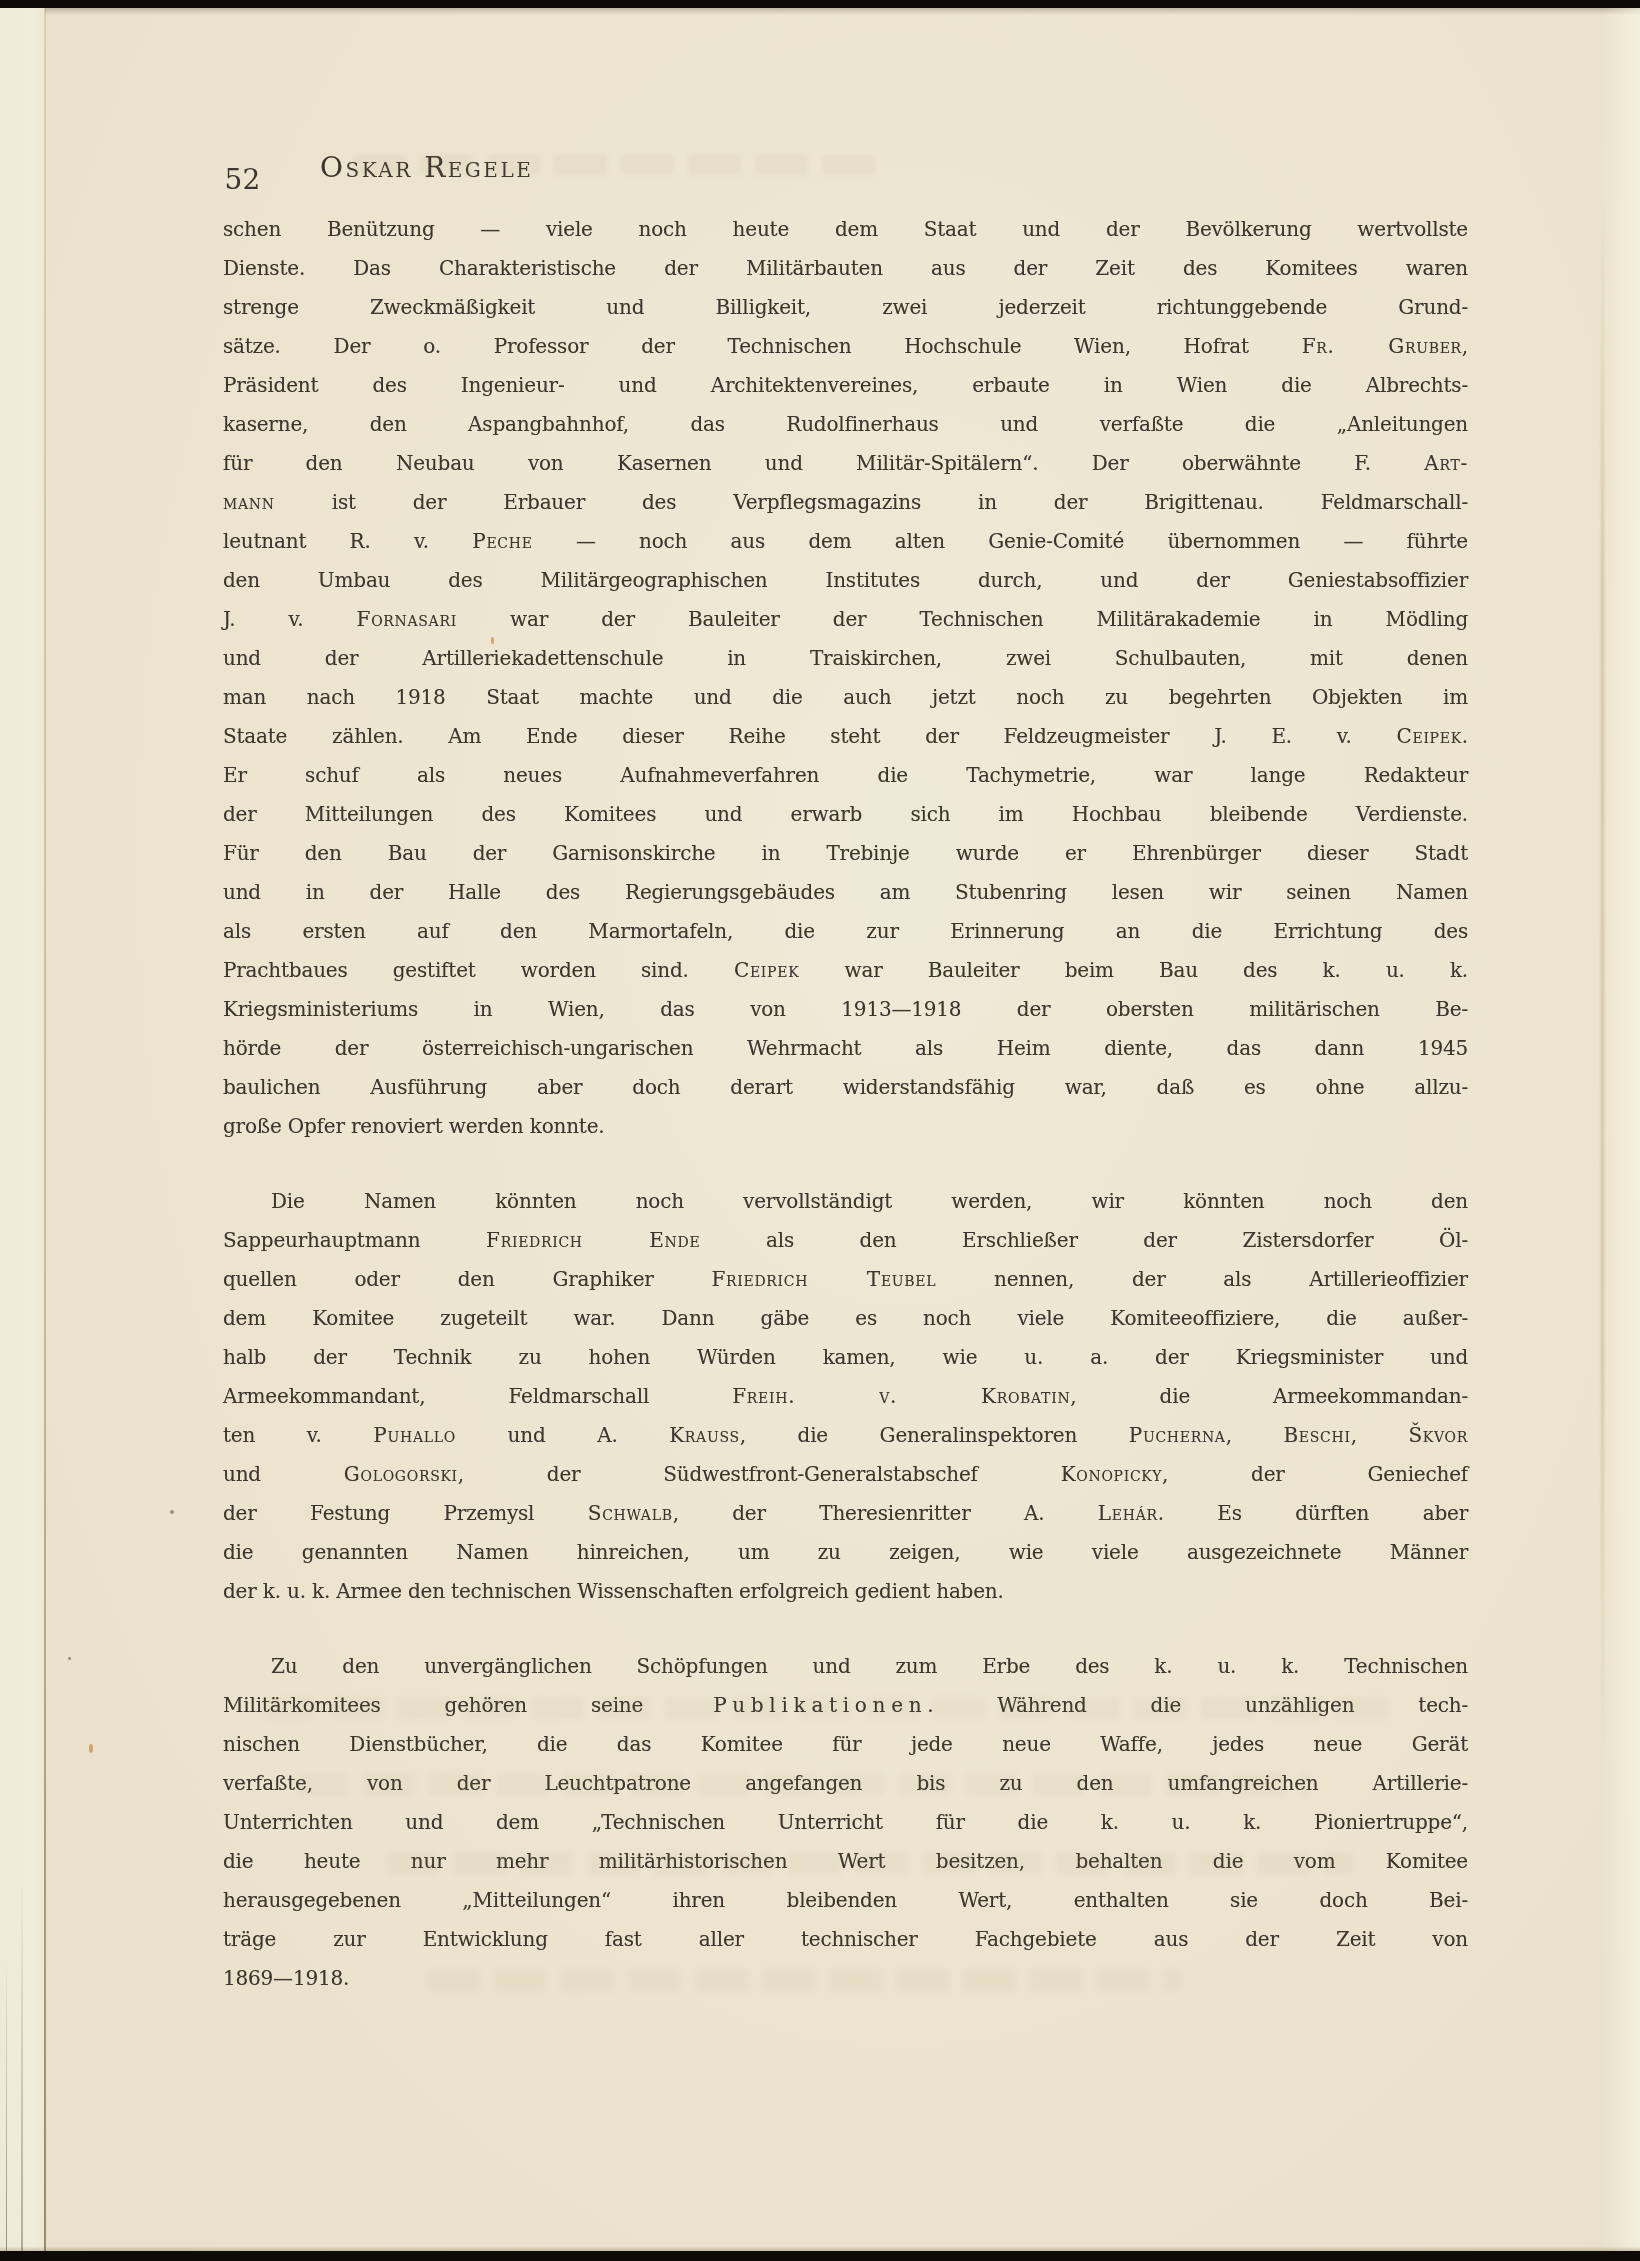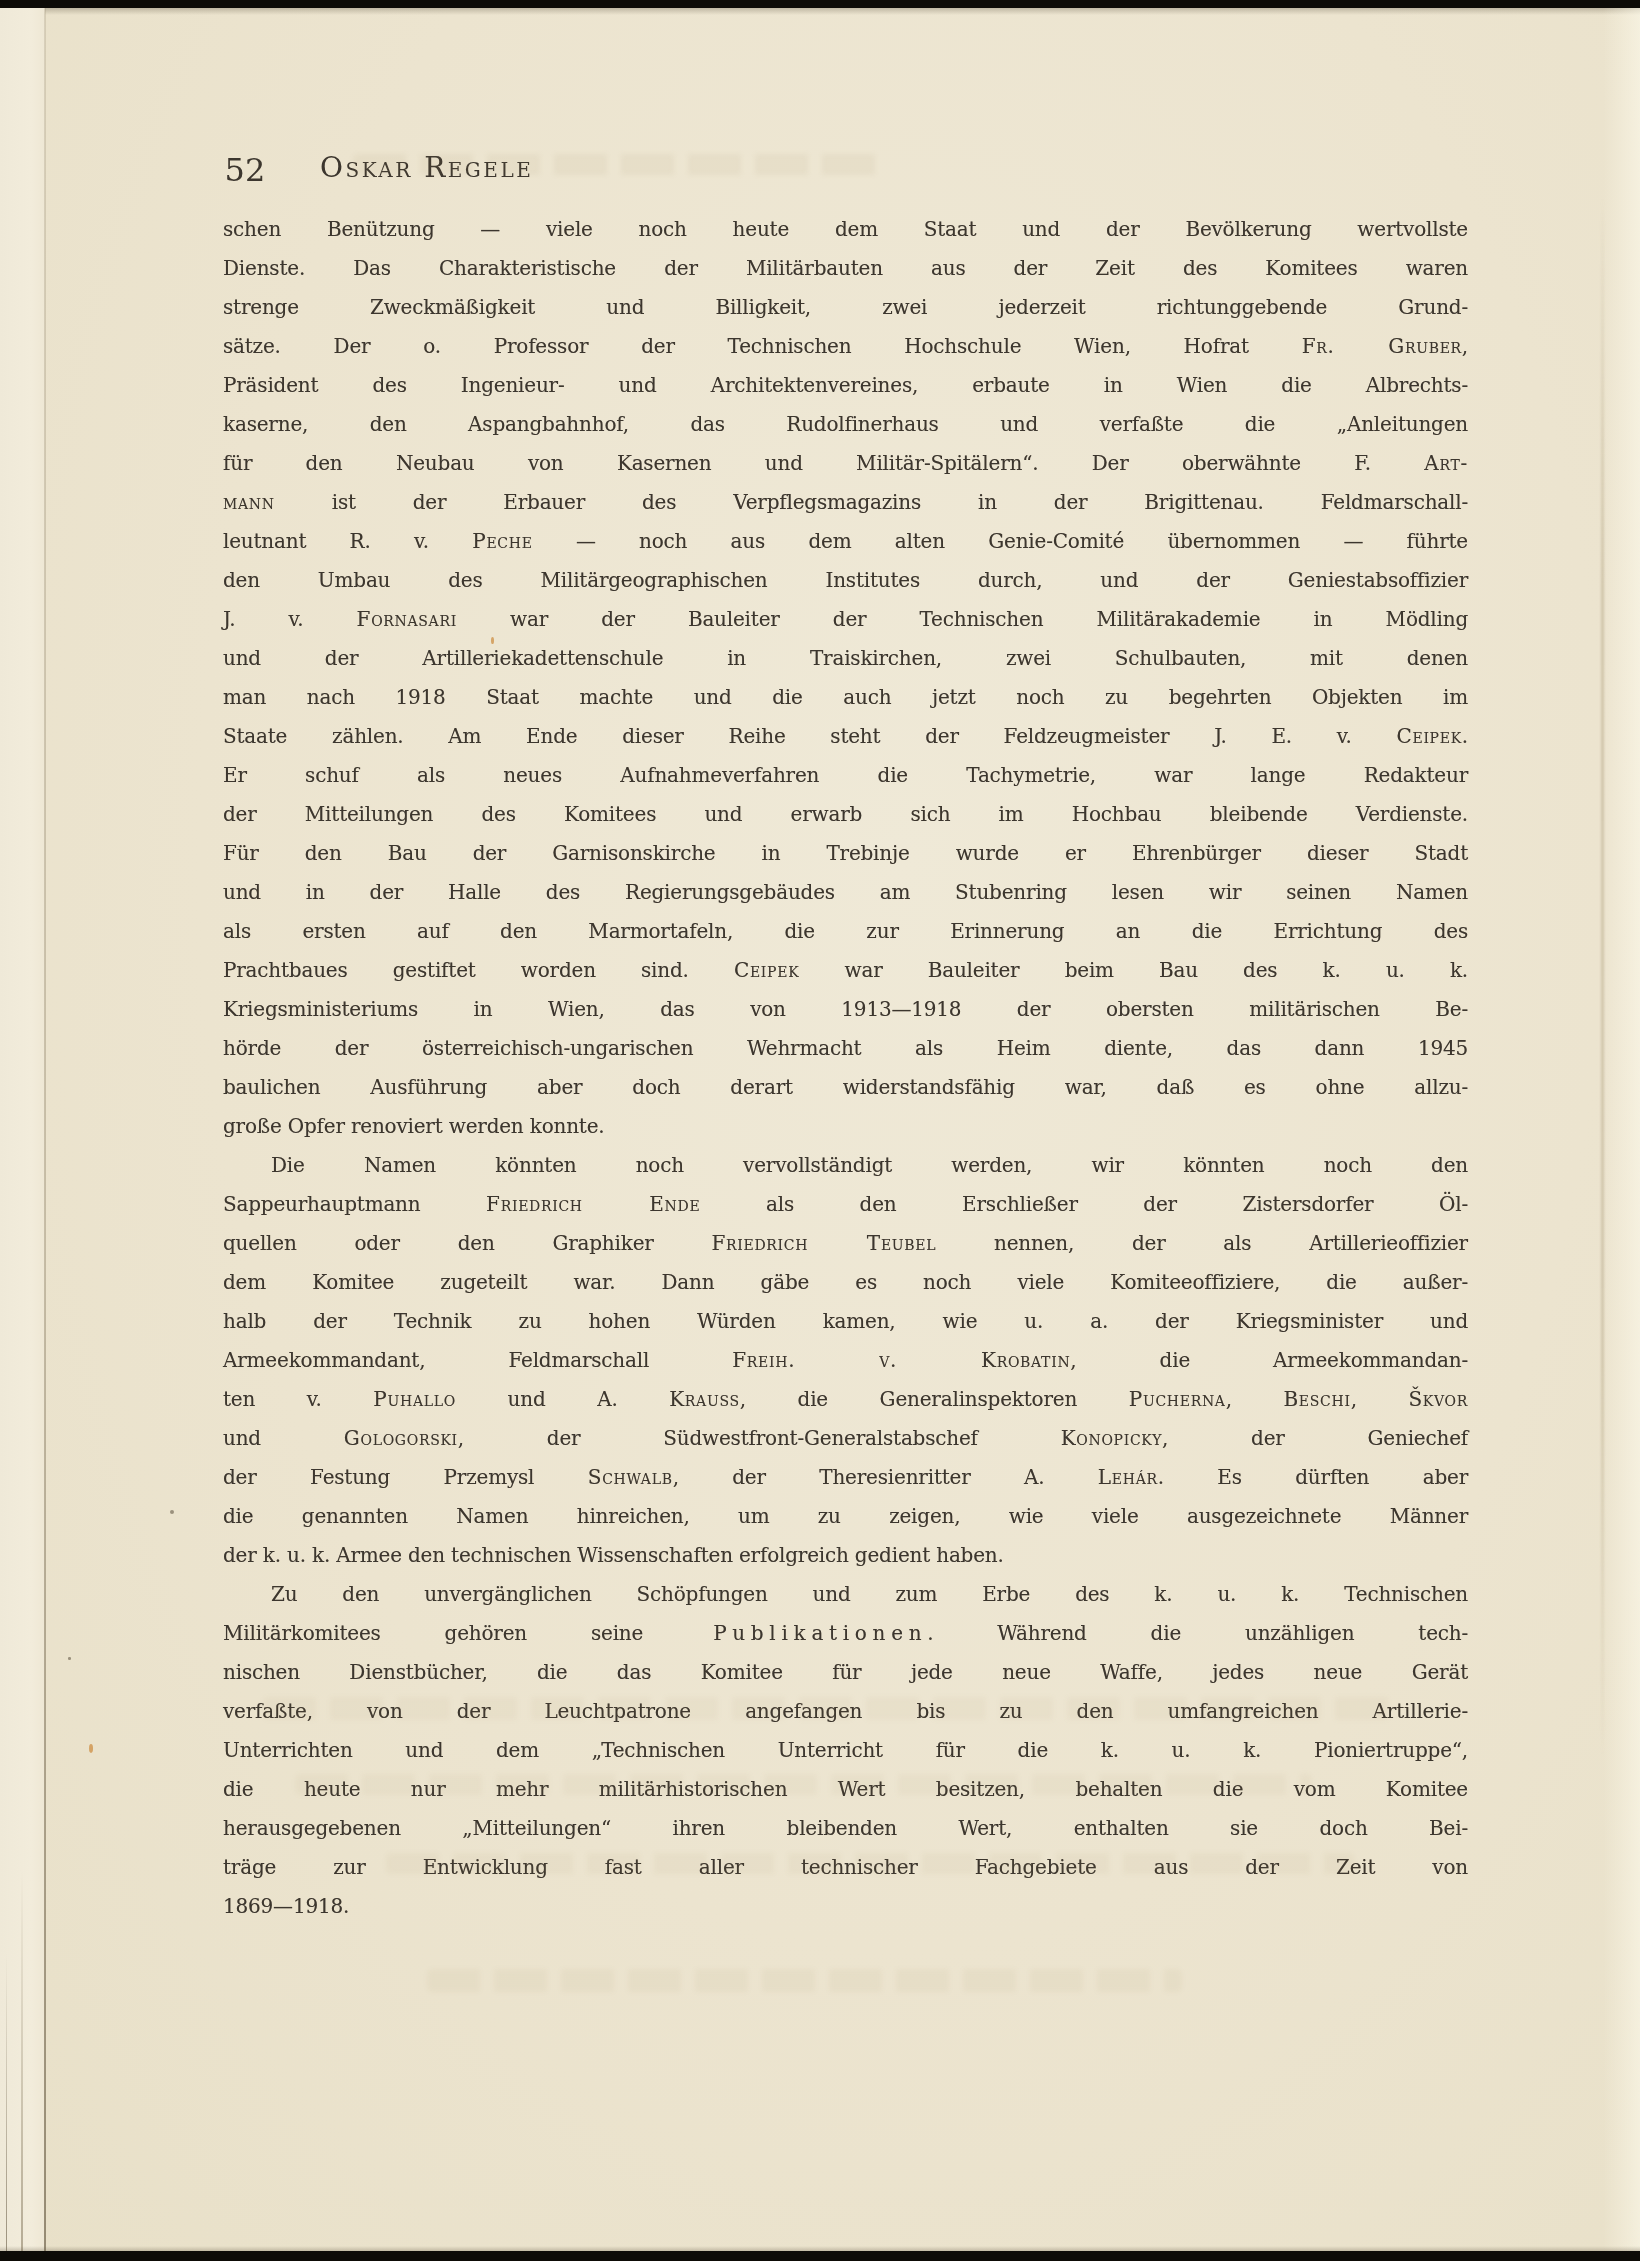--- a/index.html
+++ b/index.html
@@ -26,32 +26,32 @@
   .edge-line.e2{top:1871px;bottom:9.8px;left:21.3px;width:1.6px;
     background:linear-gradient(to bottom, rgba(150,138,112,0), rgba(140,128,102,.6));}
   .edge-line.e3{top:1953px;bottom:9.8px;left:5.7px;width:1.6px;
     background:linear-gradient(to bottom, rgba(130,118,92,0), rgba(110,98,76,.65));}
   .right-light{position:absolute;top:8.2px;bottom:9.8px;right:0;width:38px;
     background:linear-gradient(to right, rgba(255,252,240,0), rgba(255,252,238,.55));}
   .right-crease{position:absolute;top:197px;height:1559px;left:1601px;width:2.5px;
     background:linear-gradient(to bottom, rgba(172,157,122,0), rgba(172,157,122,.42) 25%, rgba(172,157,122,.40) 75%, rgba(172,157,122,0));
     filter:blur(0.8px);}
   .header-row{position:absolute;top:151px;left:223px;width:1245px;height:36px;color:#3c362e;}
-  .page-num{position:absolute;left:1.6px;top:0;font-size:32px;}
+  .page-num{position:absolute;left:1.6px;top:12px;font-size:28px;}
   .running-head{position:absolute;left:97px;right:0;top:0;text-align:left;
     font-size:28px;font-variant:small-caps;letter-spacing:2.5px;}
   .text-block{
     position:absolute;top:210px;left:223px;width:1245px;
     font-size:20px;line-height:39px;color:#3c362e;
     letter-spacing:-0.2px;
     text-shadow:0 0 0.4px rgba(60,50,40,.35);
   }
   .line{text-align:justify;text-align-last:justify;}
   .line.last{text-align:left;text-align-last:left;}
-  .line.indent{text-indent:48px;}
+  .line.indent{text-indent:48px;margin-top:36px;}
   .sc{font-variant:small-caps;letter-spacing:0.7px;}
   .sp{letter-spacing:5.7px;margin-left:6px;}
   .smudge{position:absolute;border-radius:4.9px;filter:blur(2.5px);opacity:.5;pointer-events:none;
     background:repeating-linear-gradient(90deg, rgba(158,138,92,.16) 0 53px, rgba(158,138,92,0) 53px 67px);}
   .speck{position:absolute;border-radius:50%;pointer-events:none;}
   .speck.orange{background:rgba(198,122,34,.6);}
   .speck.dark{background:rgba(90,78,60,.55);}
 </style>
 </head>
 <body>

